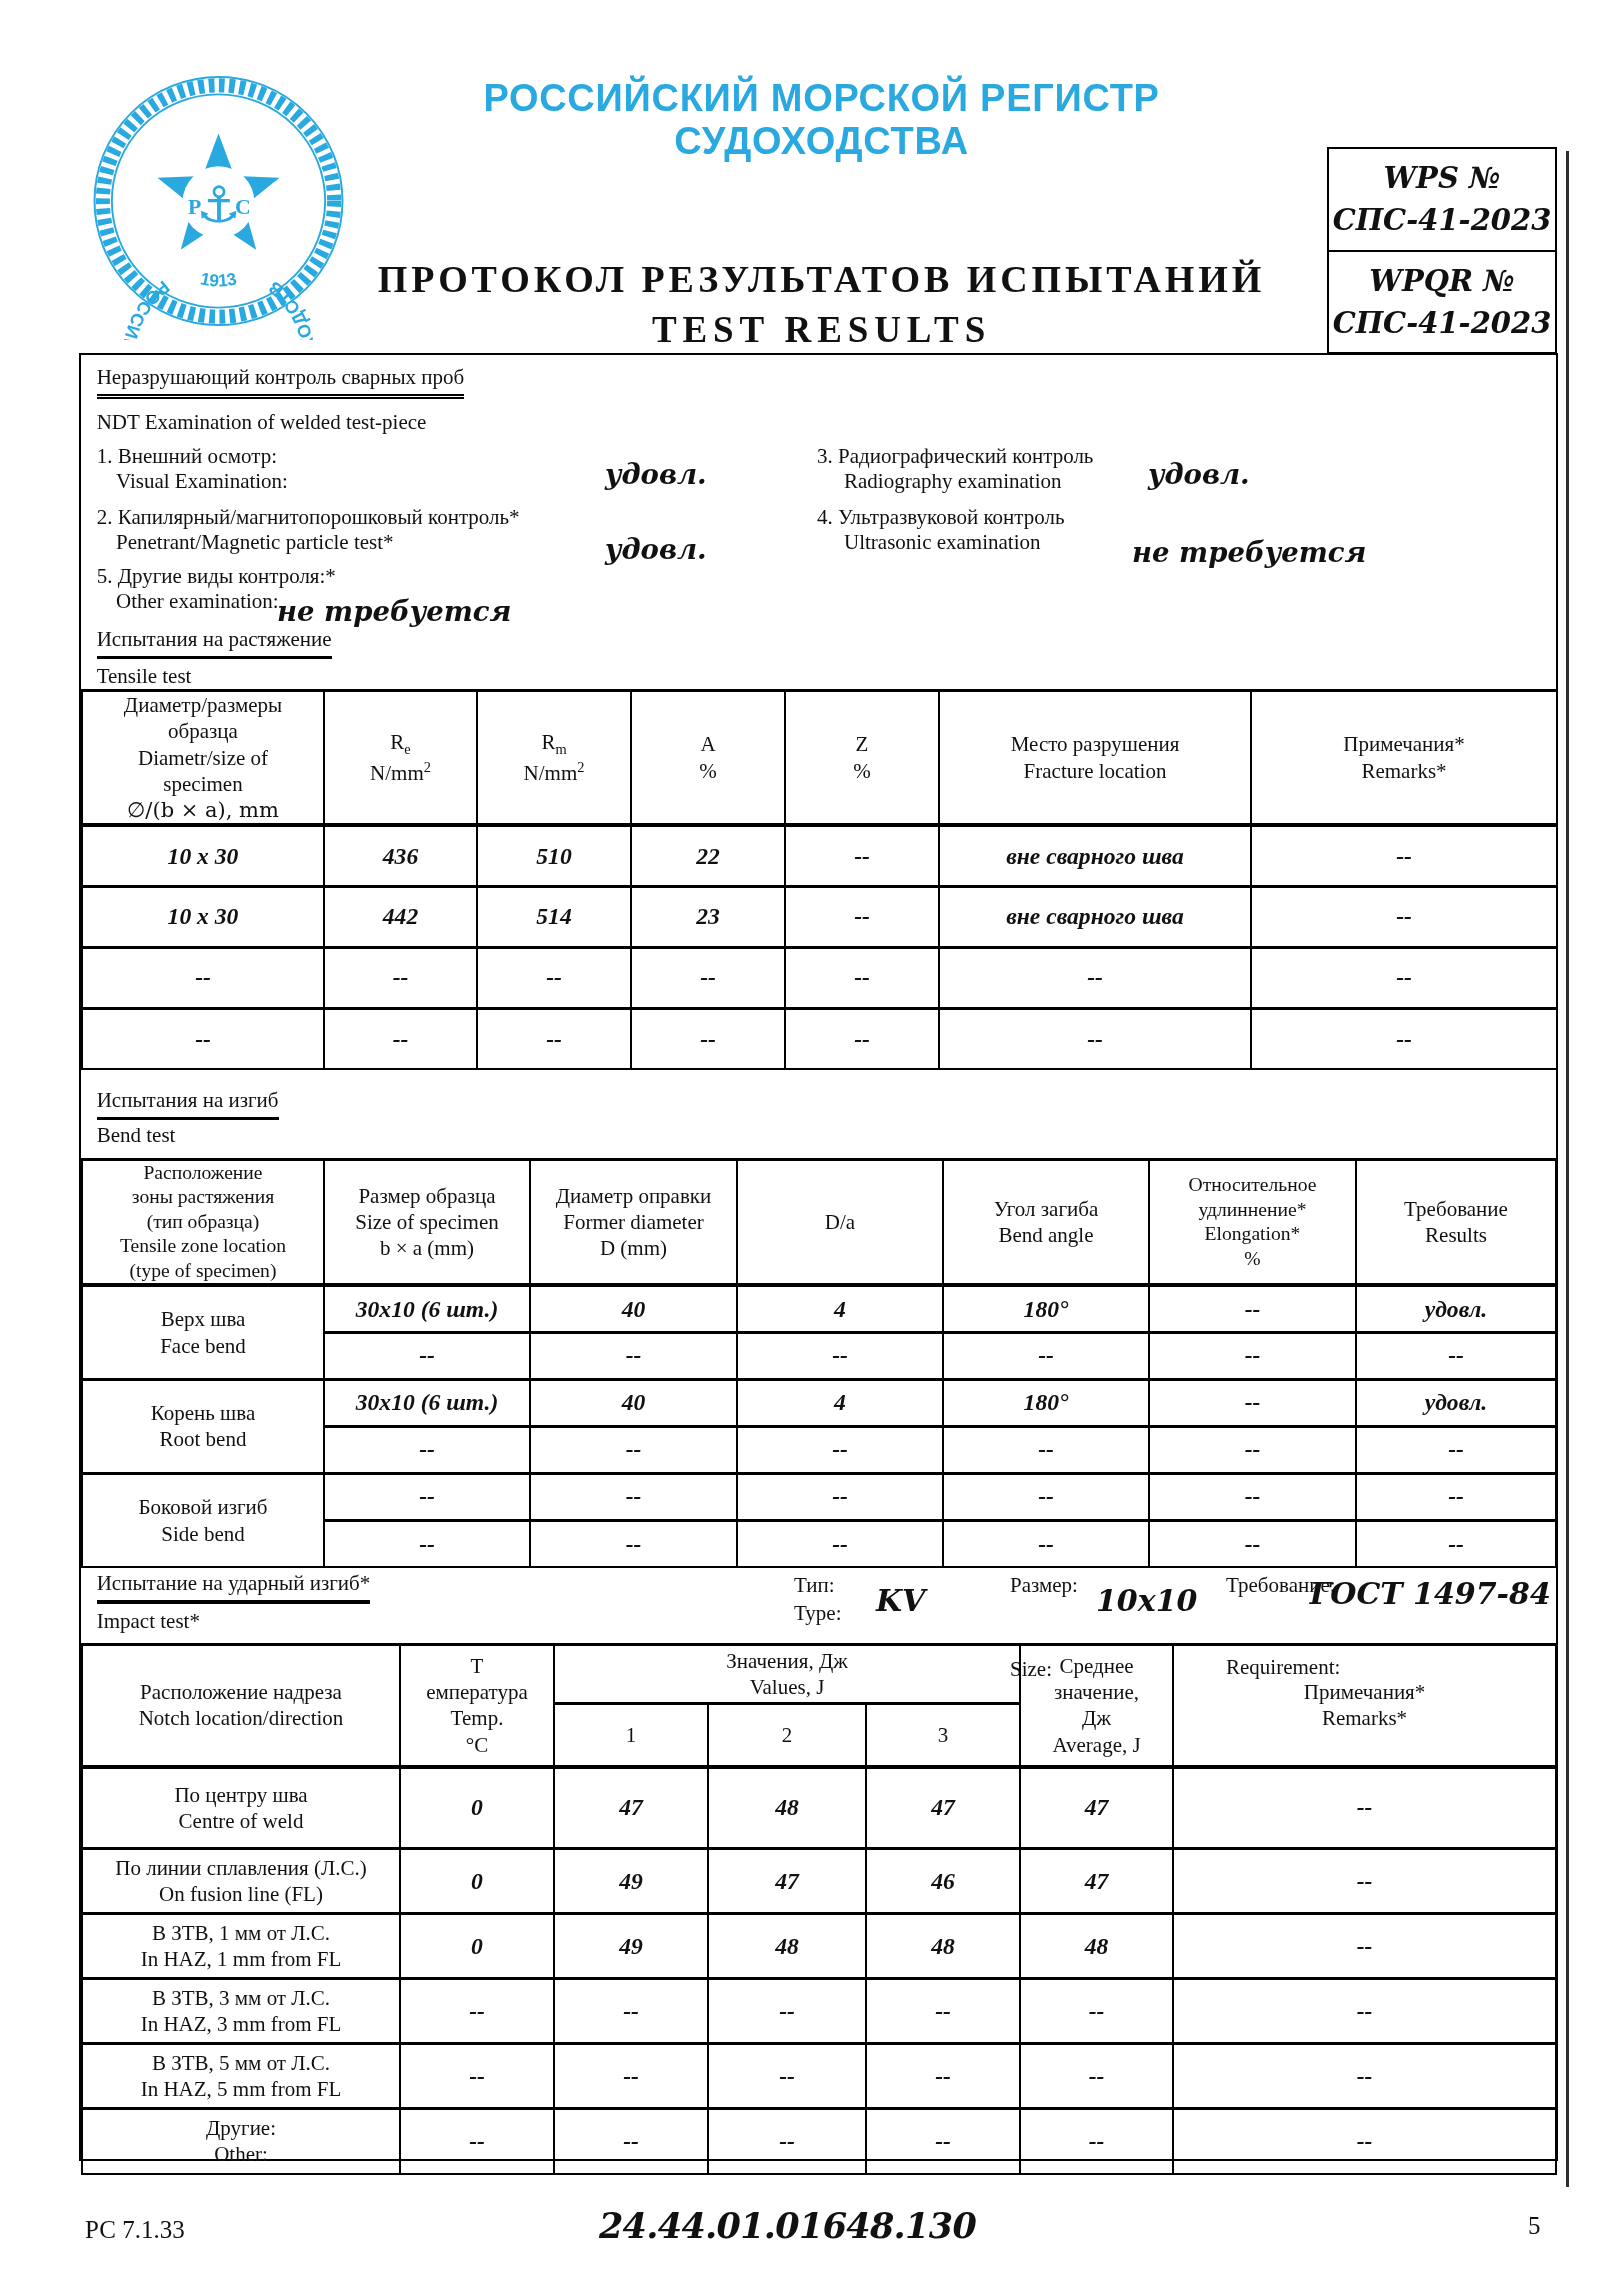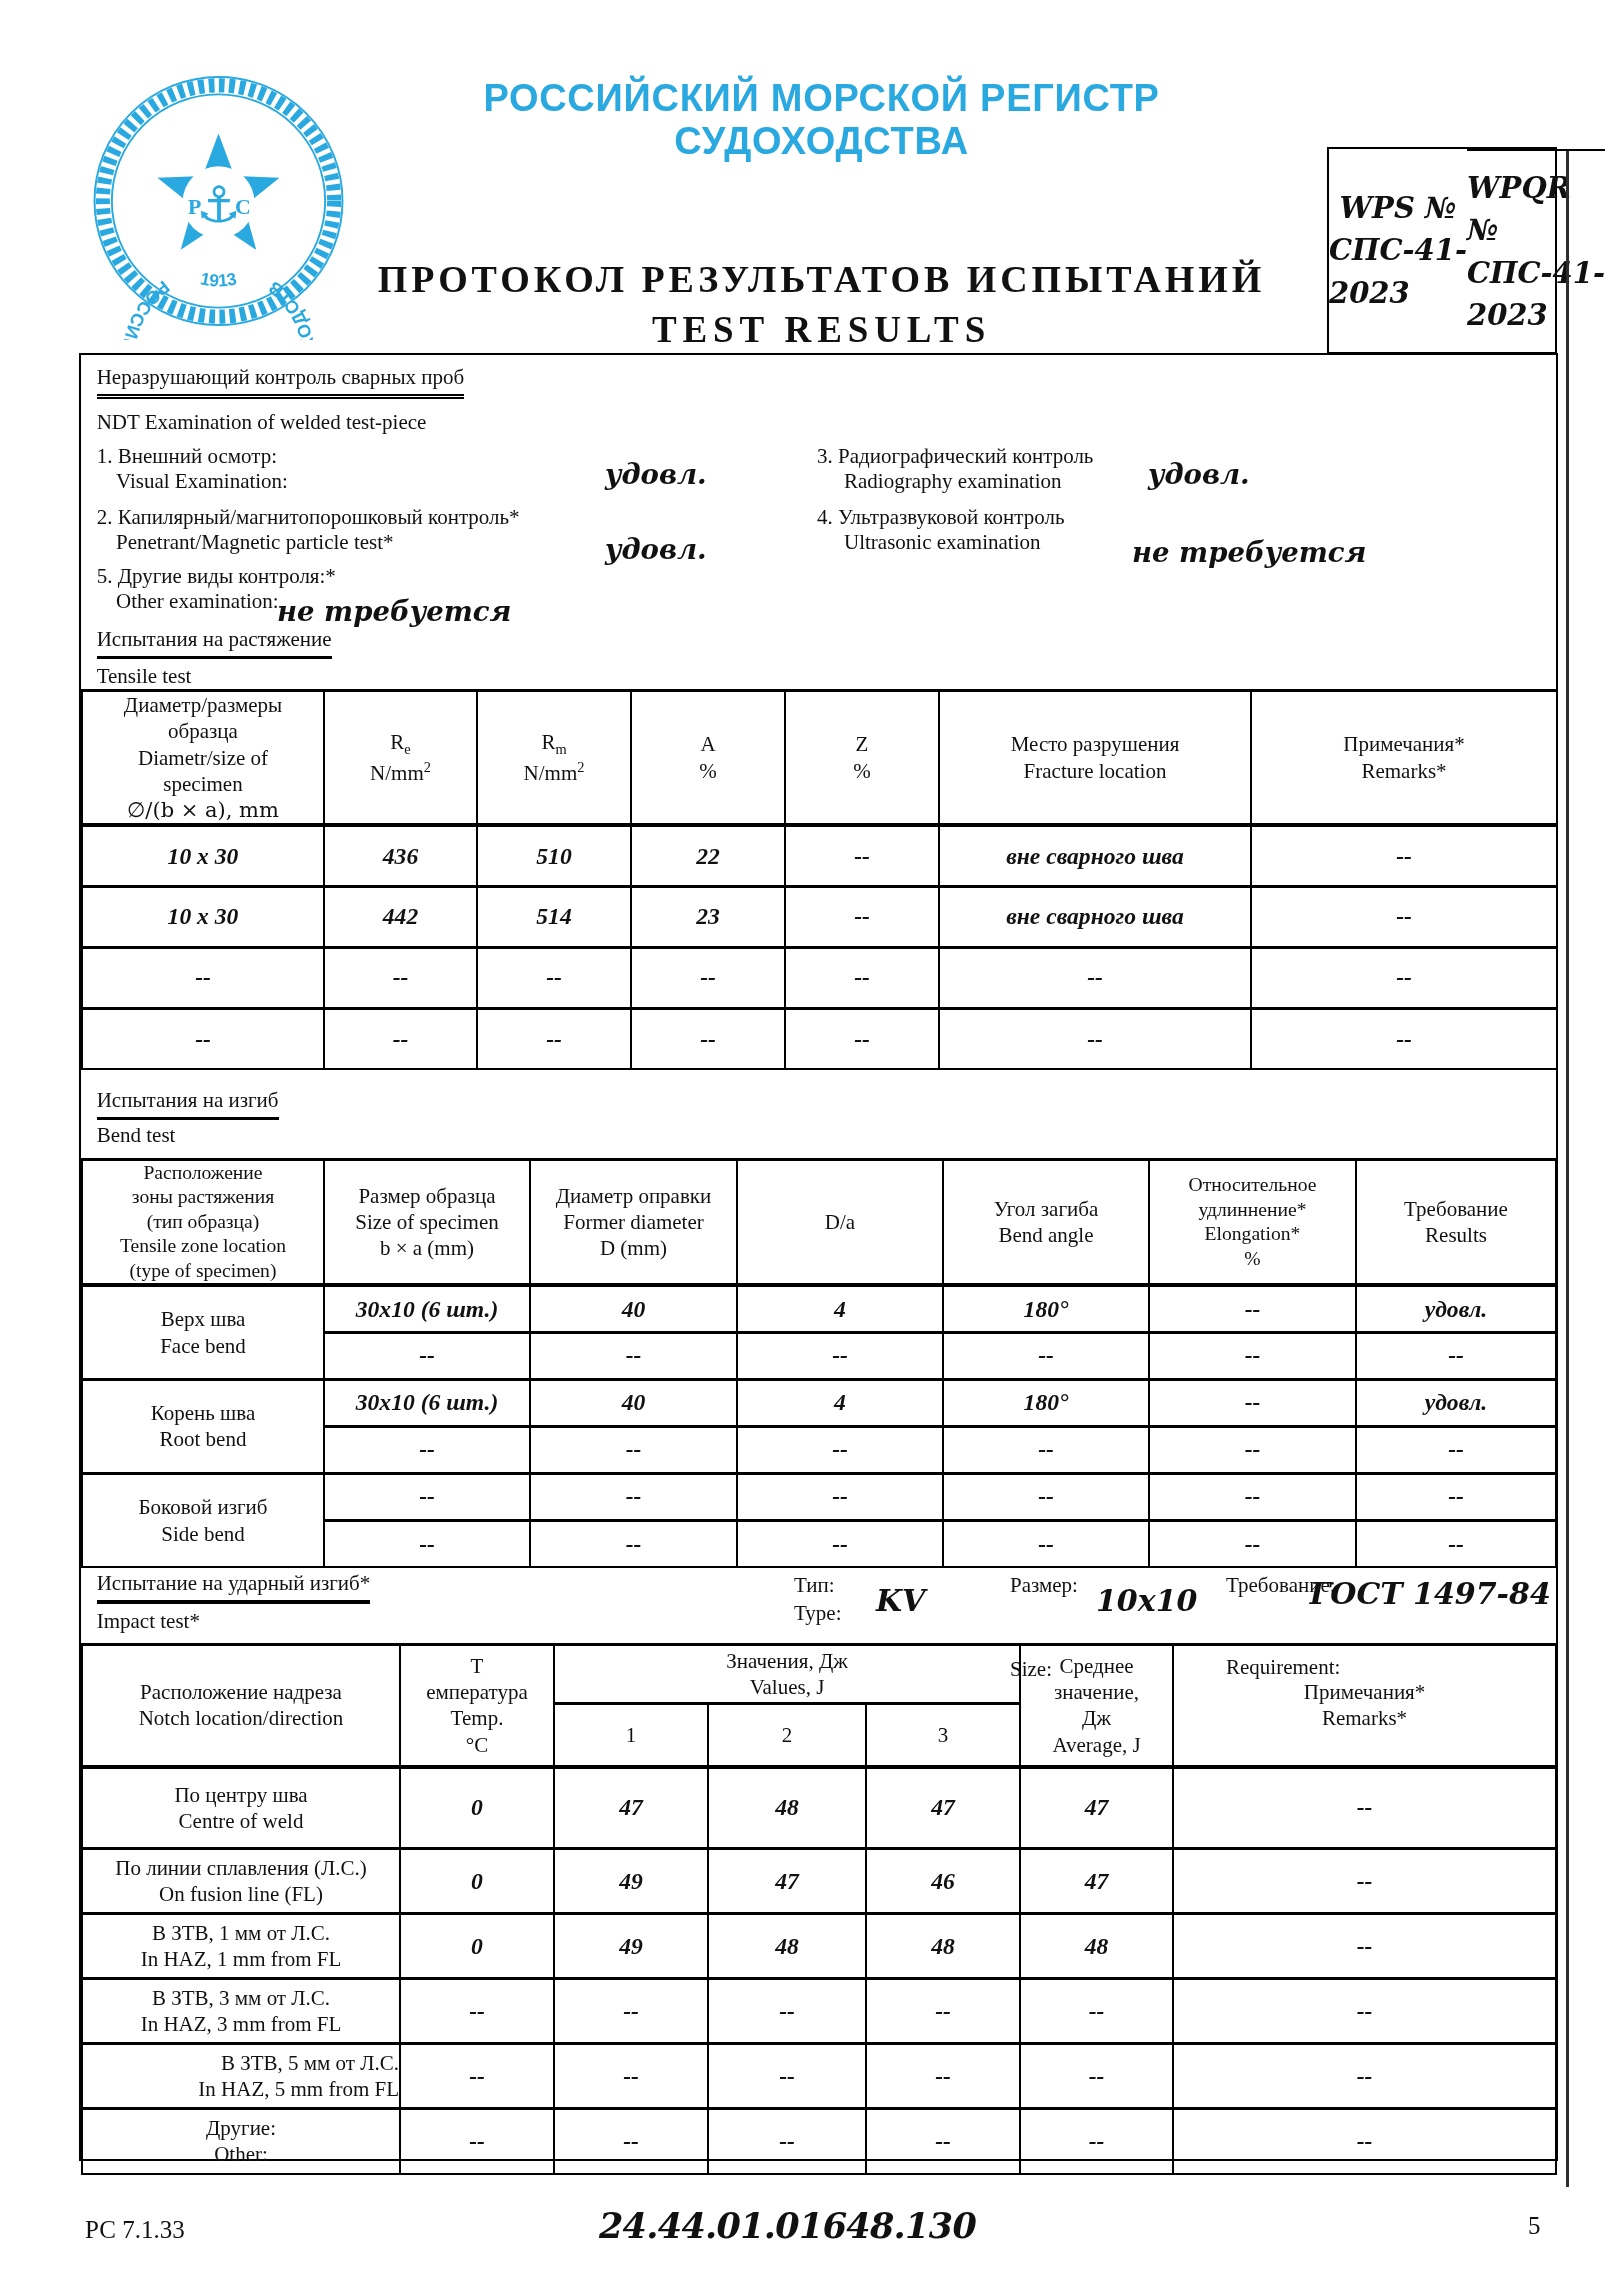--- a/index.html
+++ b/index.html
@@ -11,21 +11,21 @@
   .hw{font-family:"DejaVu Serif",serif;font-style:italic;font-weight:700;}
   .cy{color:#29a9e0;}
   .ctr{text-align:center;}
   .b{font-weight:700;}
   .u1{display:inline-block;border-bottom:3.9px solid #000;padding-bottom:3.3px;}
   .u2{display:inline-block;border-bottom:5.9px double #000;padding-bottom:2.6px;}
   .txt32{font-size:21px;line-height:1.28;}
   .frame{position:absolute;left:79px;top:353px;width:1479px;height:1808px;
          border:2.6px solid #000;box-sizing:border-box;}
   .wpsbox{position:absolute;left:1327px;top:147px;width:230px;height:207px;
-          border:2.6px solid #000;box-sizing:border-box;display:flex;flex-direction:row;}
+          border:2.6px solid #000;box-sizing:border-box;display:flex;flex-direction:column;}
   .wpscell{flex:1;display:flex;flex-direction:column;align-items:center;justify-content:center;
            font-size:29px;line-height:1.45;}
   .wpscell + .wpscell{border-top:2.6px solid #000;}
   .scanline{position:absolute;left:1566px;top:151px;width:2.6px;height:2036px;background:#2e2e2e;}
   table.t{border-collapse:collapse;table-layout:fixed;position:absolute;left:0;width:1474px;}
   table.t td{border:2px solid #000;padding:0;text-align:center;vertical-align:middle;
              font-family:"Liberation Serif",serif;box-sizing:border-box;}
   tr.hd td{border-bottom-width:4.6px;border-top-width:3.3px;}
   tr.hd2 td{border-bottom-width:4.6px;}
   tr.dt td{border-top-width:3.3px;}
@@ -407,21 +407,21 @@
               <div>In HAZ, 3 mm from FL</div>
         </td>
         <td class="hw36">--</td>
         <td class="hw36">--</td>
         <td class="hw36">--</td>
         <td class="hw36">--</td>
         <td class="hw36">--</td>
         <td class="hw36">--</td>
       </tr>
       <tr class="dt">
-        <td class="lab h32" style="height:65px;text-align:right;">
+        <td class="lab h32" style="height:65px;">
           <div>В ЗТВ, 5 мм от Л.С.</div>
               <div>In HAZ, 5 mm from FL</div>
         </td>
         <td class="hw36">--</td>
         <td class="hw36">--</td>
         <td class="hw36">--</td>
         <td class="hw36">--</td>
         <td class="hw36">--</td>
         <td class="hw36">--</td>
       </tr>

